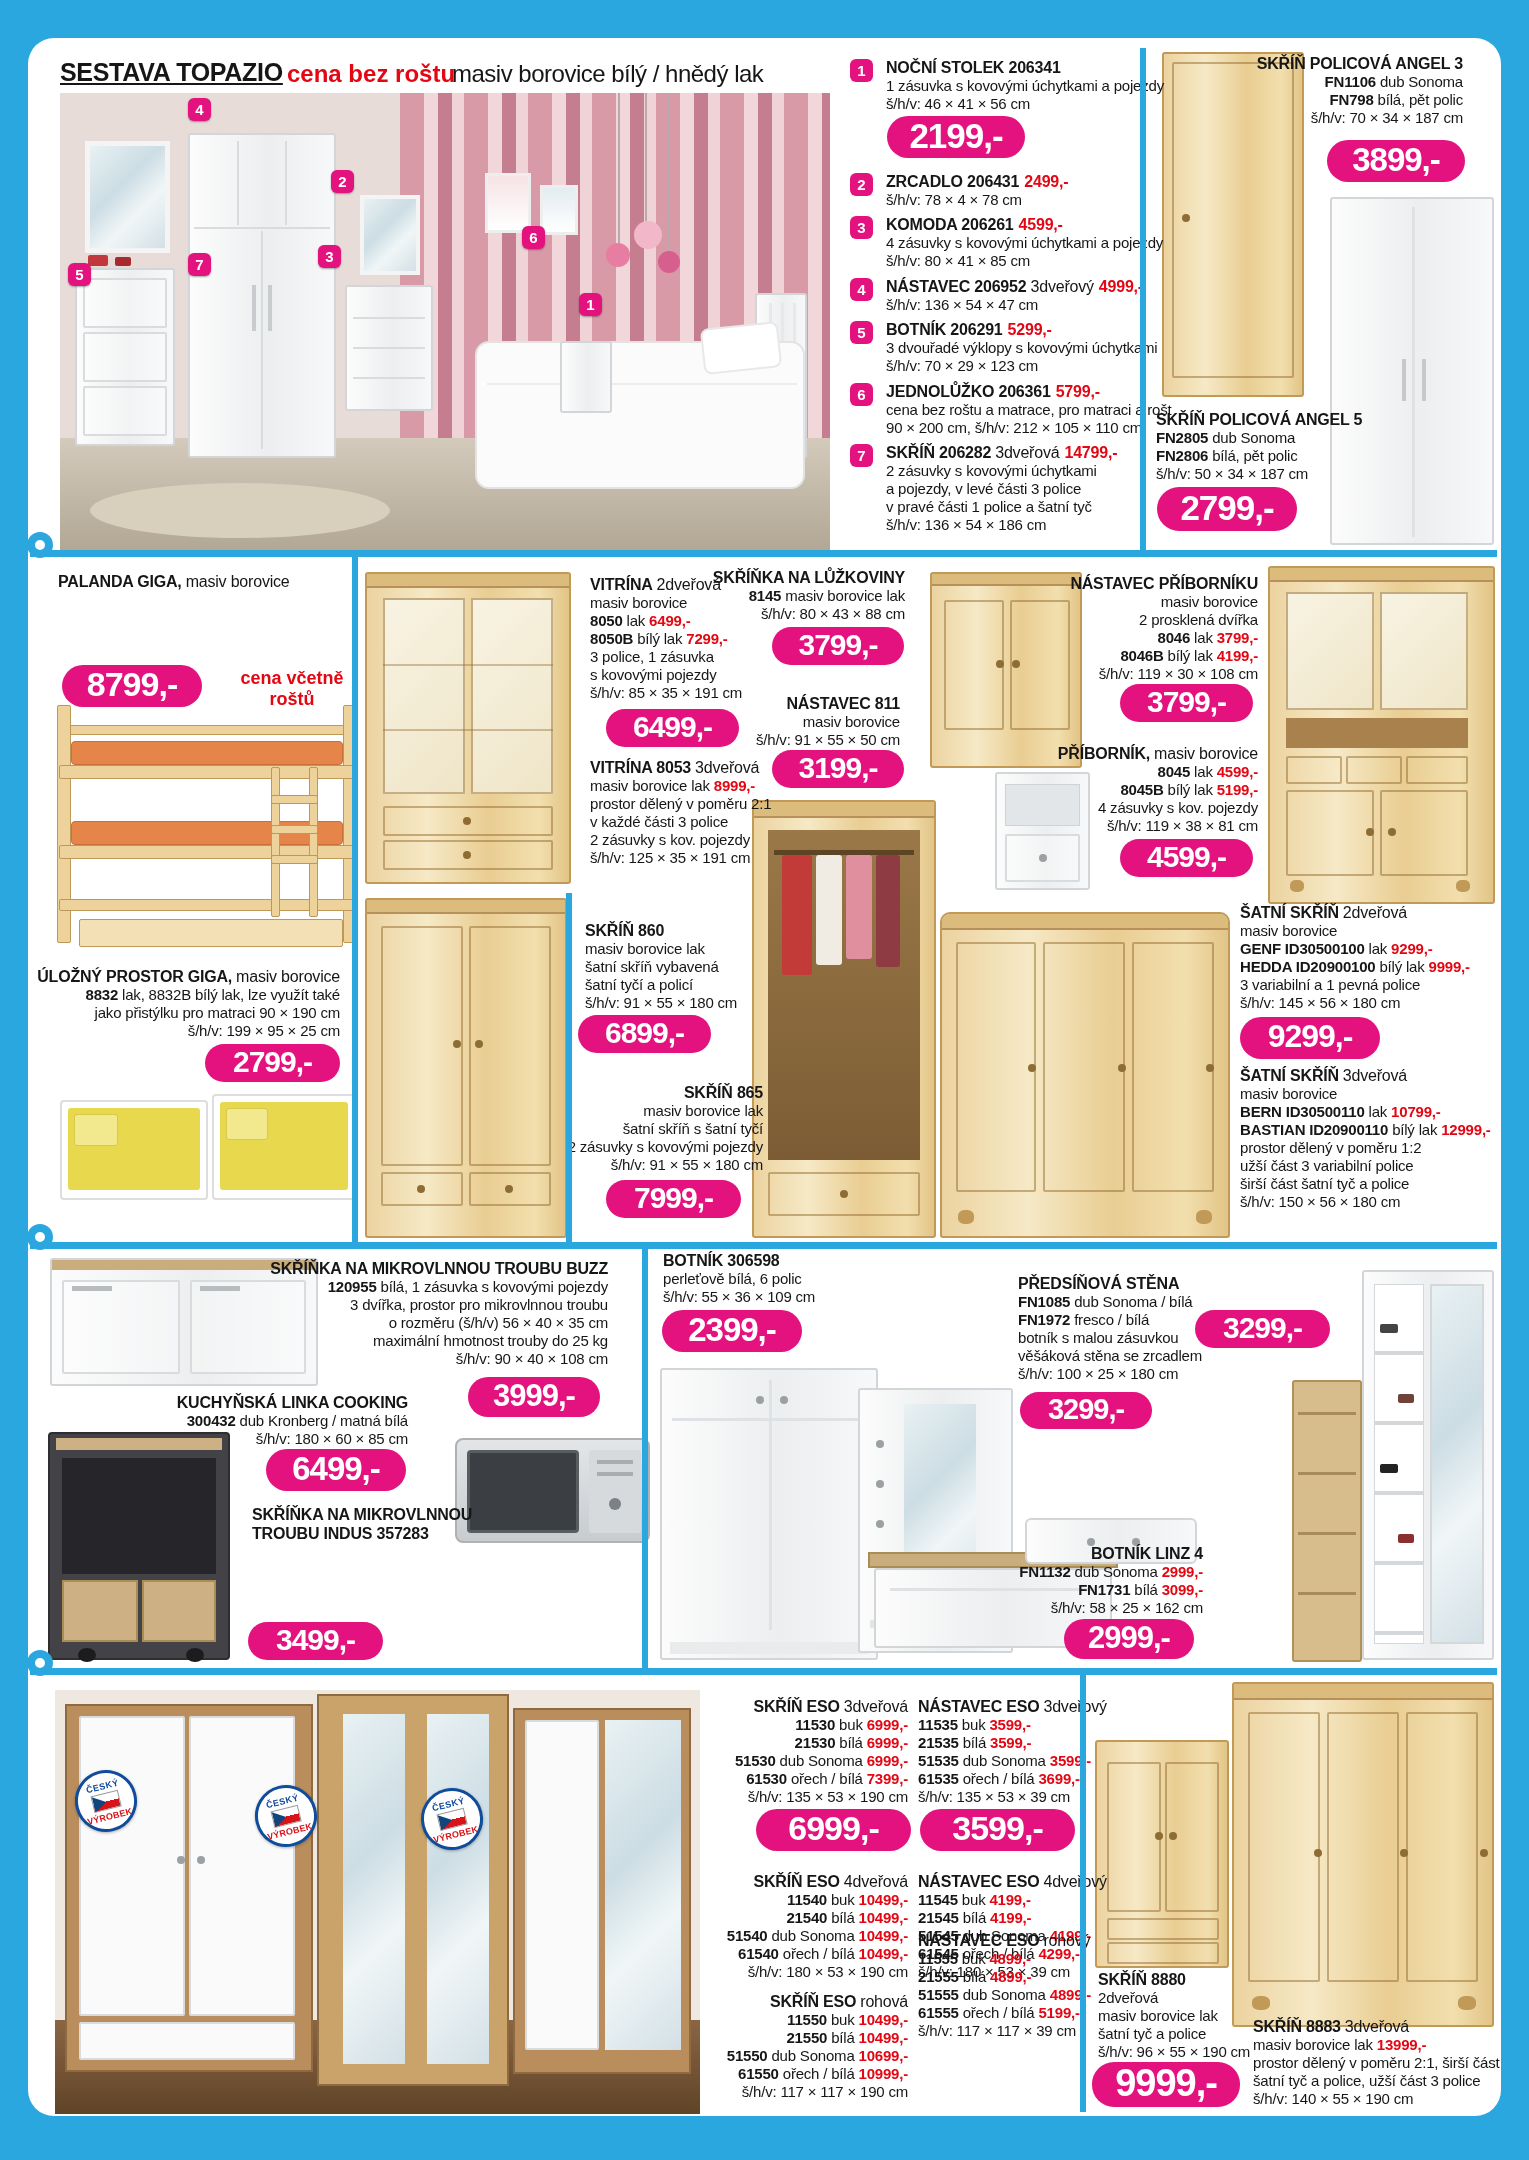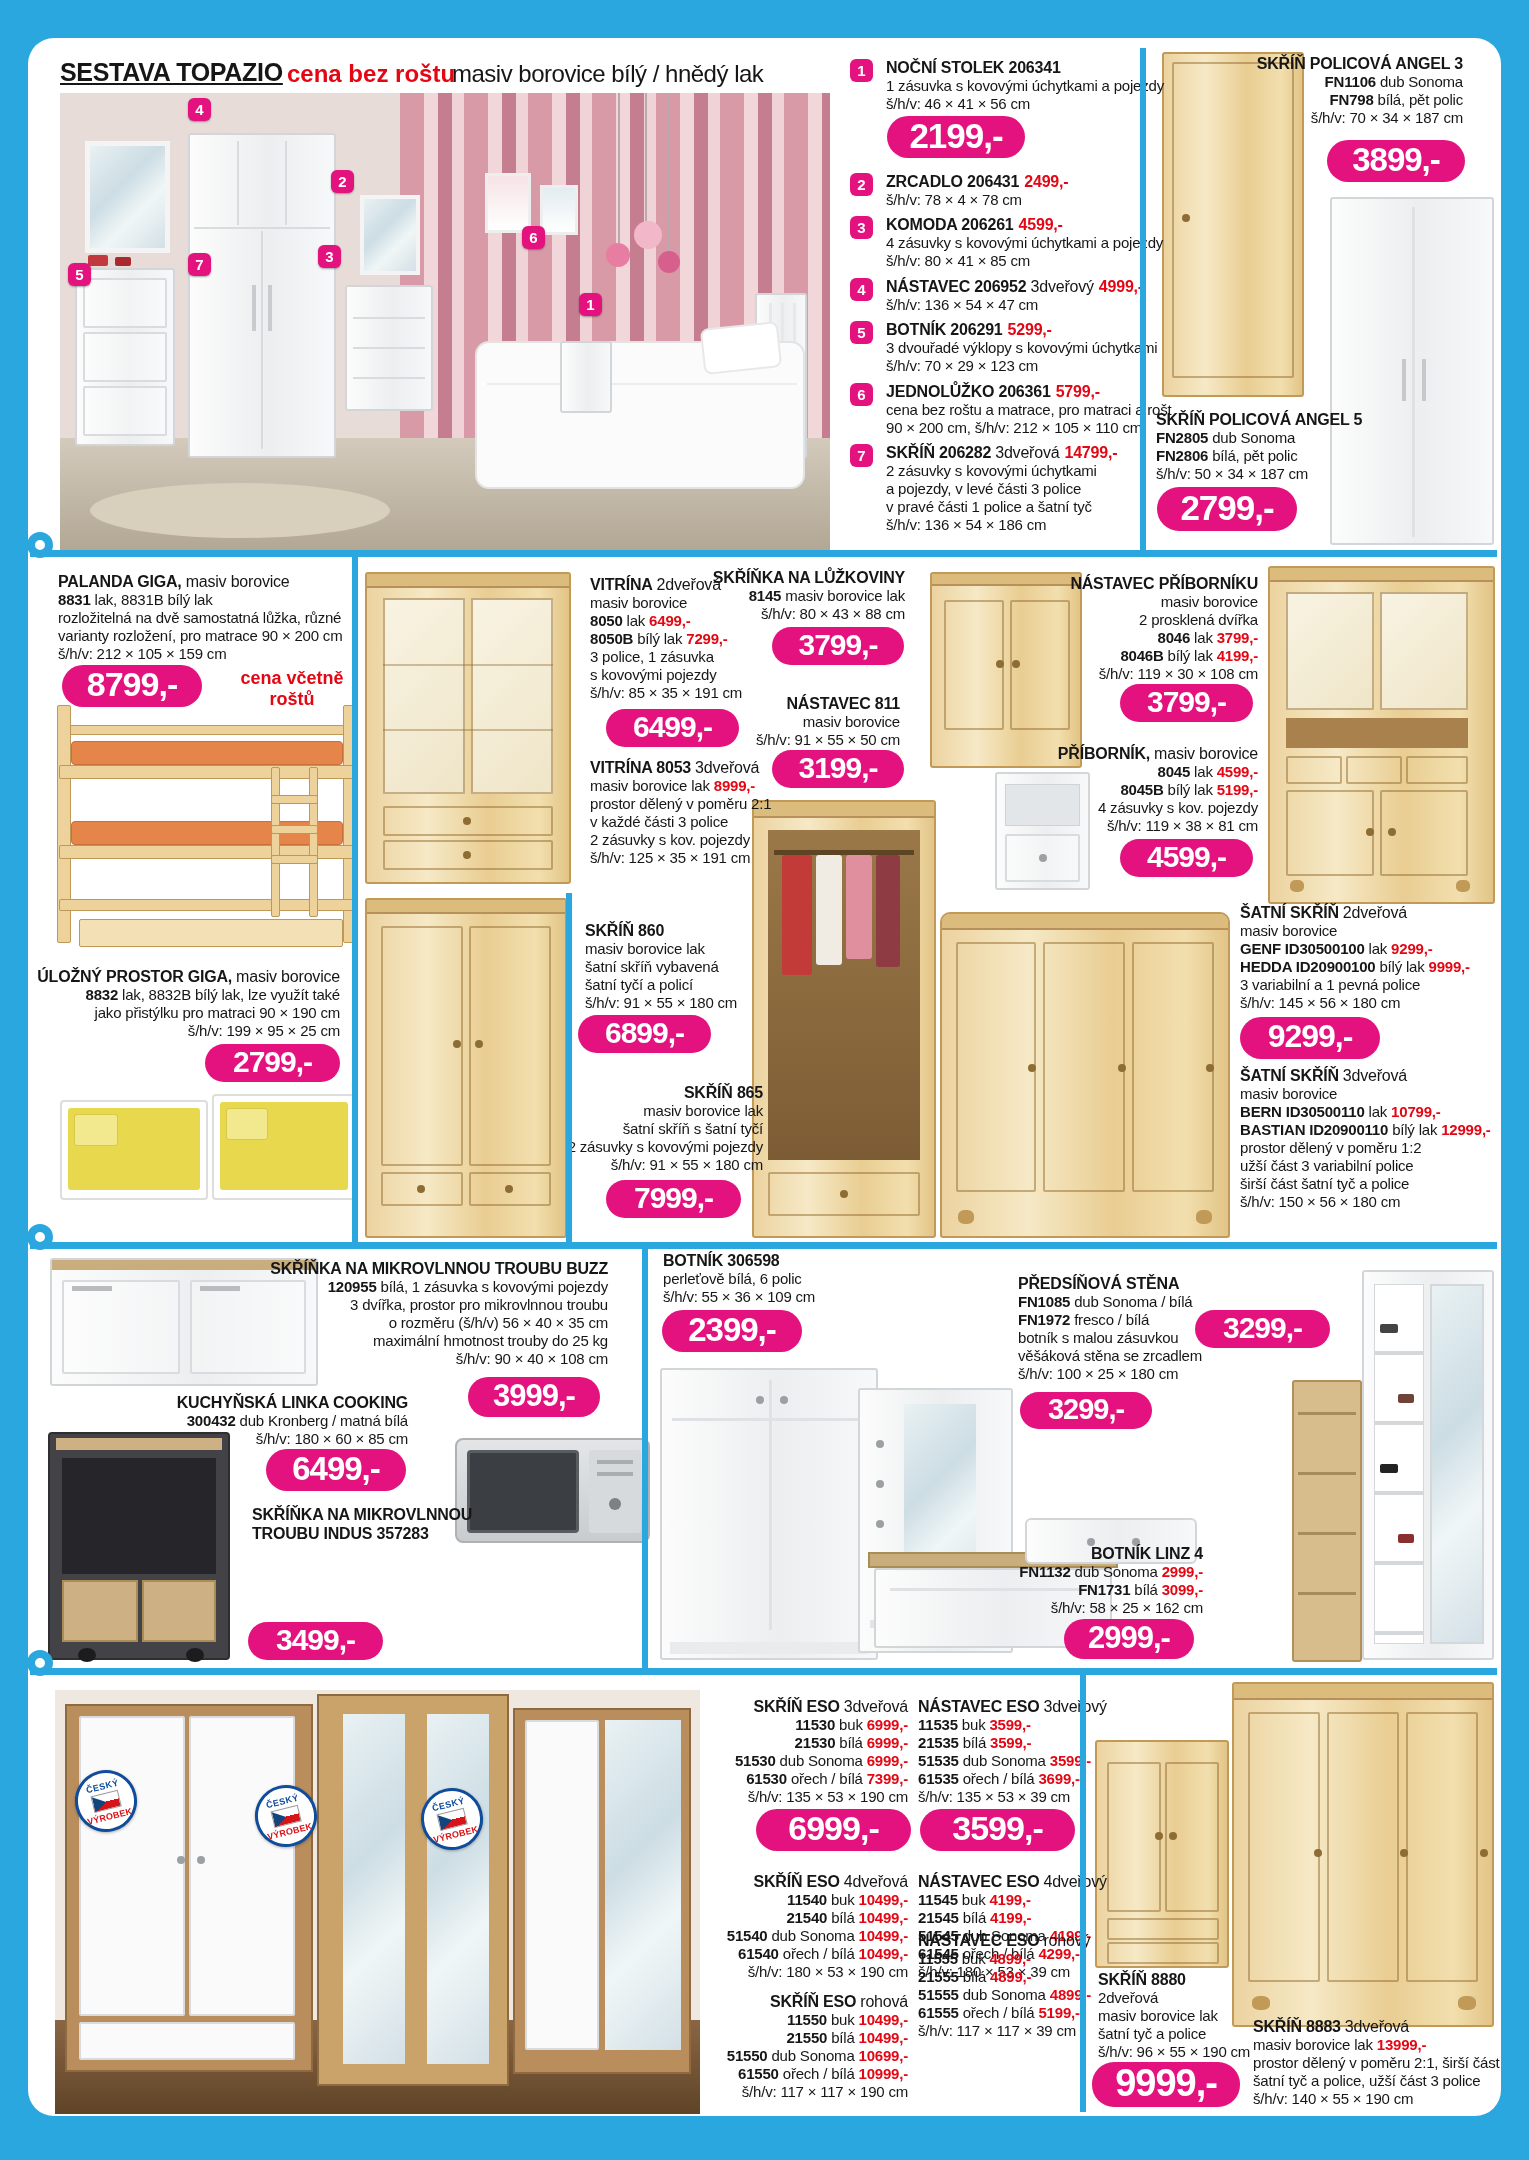--- a/index.html
+++ b/index.html
@@ -207,26 +207,20 @@
   <div>
           <div class="ln"><b>FN2805 </b><span>dub Sonoma</span></div>
           <div class="ln"><b>FN2806 </b><span>bílá, pět polic</span></div>
           <div class="ln"><span>š/h/v: 50 × 34 × 187 cm</span></div>
         </div>
 </div>
 <div class="badge" style="left:1157px;top:487px;width:140px;height:44px;font-size:35px">2799,-</div>
 
 <div class="pblock" style="left:58px;top:572px">
   <div class="pt"><span class="pn">PALANDA GIGA,</span><span class="ps">masiv borovice</span></div>
-  <div>
-          <div class="ln"><b>8831 </b><span>lak, 8831B bílý lak</span></div>
-          <div class="ln"><span>rozložitelná na dvě samostatná lůžka, různé</span></div>
-          <div class="ln"><span>varianty rozložení, pro matrace 90 × 200 cm</span></div>
-          <div class="ln"><span>š/h/v: 212 × 105 × 159 cm</span></div>
-        </div>
 </div>
 <div class="badge" style="left:62px;top:665px;width:140px;height:42px;font-size:34px">8799,-</div>
 <div class="note-red" style="left:232px;top:668px;width:120px">cena včetně
 roštů</div>
 
 <div class="furn" style="left:57px;top:703px;width:300px;height:252px">
   <div class="pinebar" style="left:2px;top:22px;width:296px;height:10px"></div>
   <div class="pinebar" style="left:0;top:2px;width:14px;height:238px"></div>
   <div class="pinebar" style="left:286px;top:2px;width:14px;height:238px"></div>
   <div class="abs" style="left:14px;top:38px;width:272px;height:24px;background:#e5854a;border:1px solid #c96f3a;border-radius:4px"></div>

